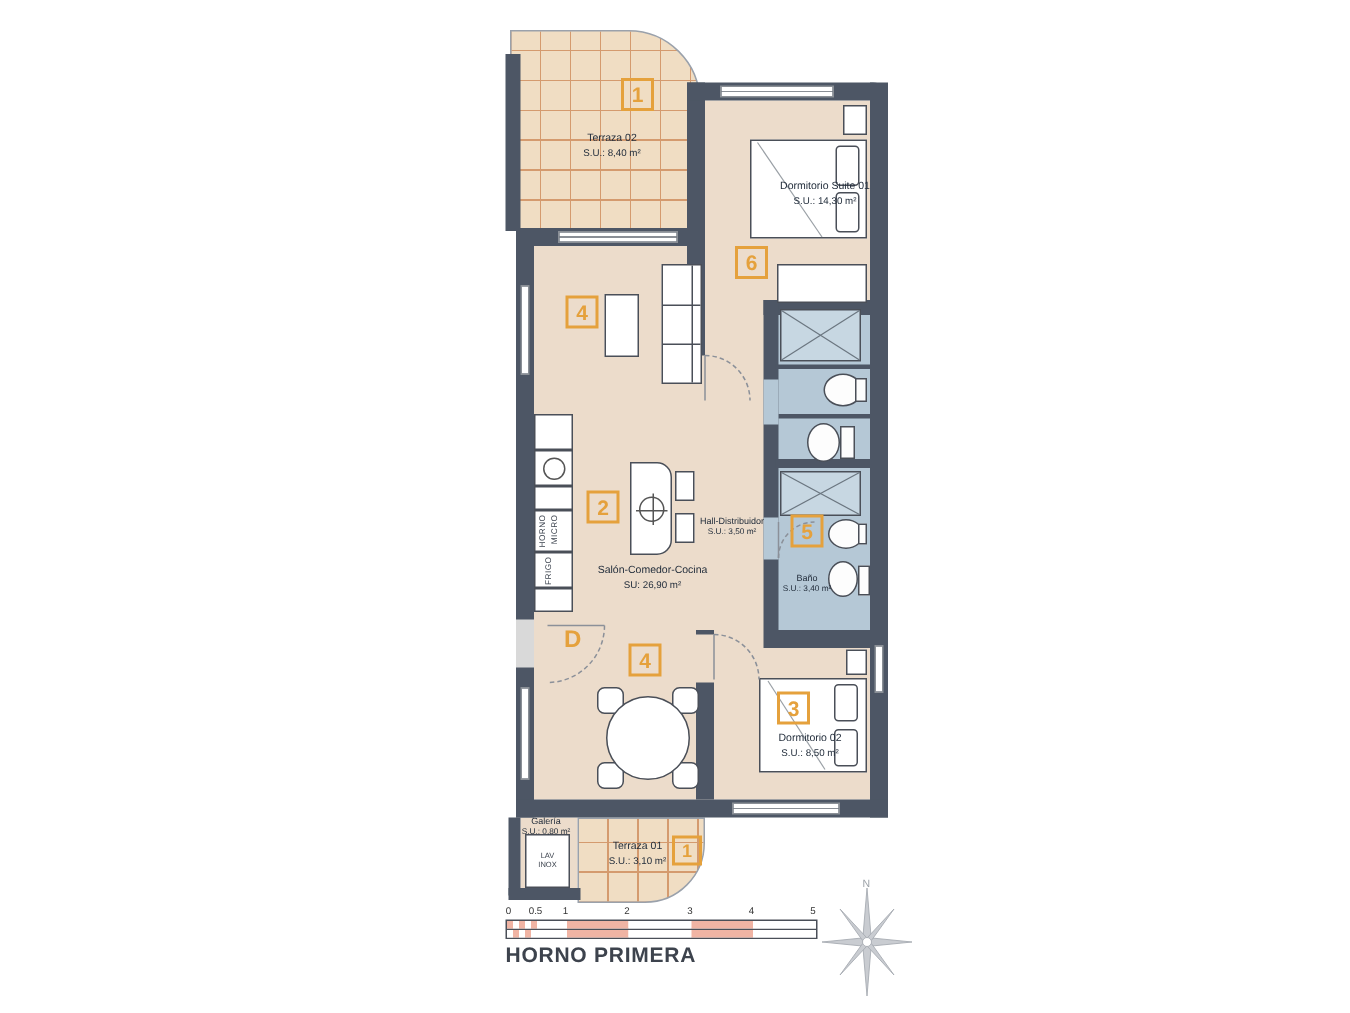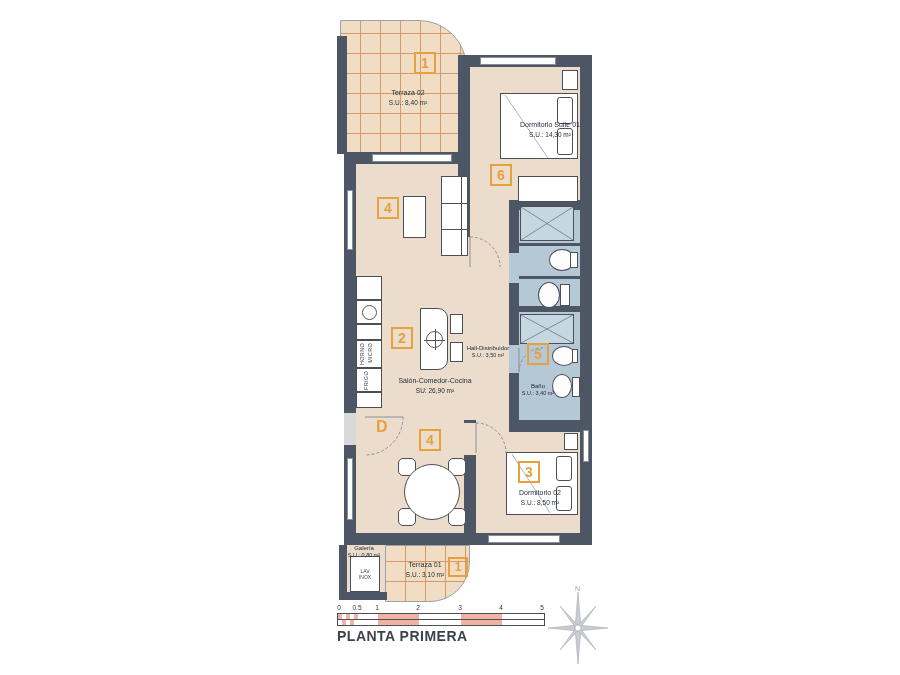--- a/index.html
+++ b/index.html
@@ -240,21 +240,21 @@
           <div class="c w" style="width:4px;"></div>
         <div class="c w" style="width:20px;"></div>
           <div class="c s" style="width:41px;"></div>
           <div class="c w" style="width:42px;"></div>
           <div class="c s" style="width:41px;"></div>
           <div class="c w" style="width:42px;"></div>
       </div>
     </div>
   </div>
 
-  <div class="title">PLANTA PRIMERA</div>
+  <div class="title">HORNO PRIMERA</div>
 
   <svg class="svgov" style="left:545px;top:586px;" width="66" height="80" viewBox="0 0 66 80">
     <g fill="#c9ccd1" stroke="#a7abb2" stroke-width="0.6">
       <polygon points="33,6 36,42 33,78 30,42"></polygon>
       <polygon points="3,42 33,39 63,42 33,45"></polygon>
       <polygon points="51,20 34.5,43 15,64 31.5,41"></polygon>
       <polygon points="15,20 31.5,43 51,64 34.5,41"></polygon>
       <circle cx="33" cy="42" r="3" fill="#fff"></circle>
     </g>
     <text x="30" y="5" font-size="7" fill="#9aa0a6">N</text>

